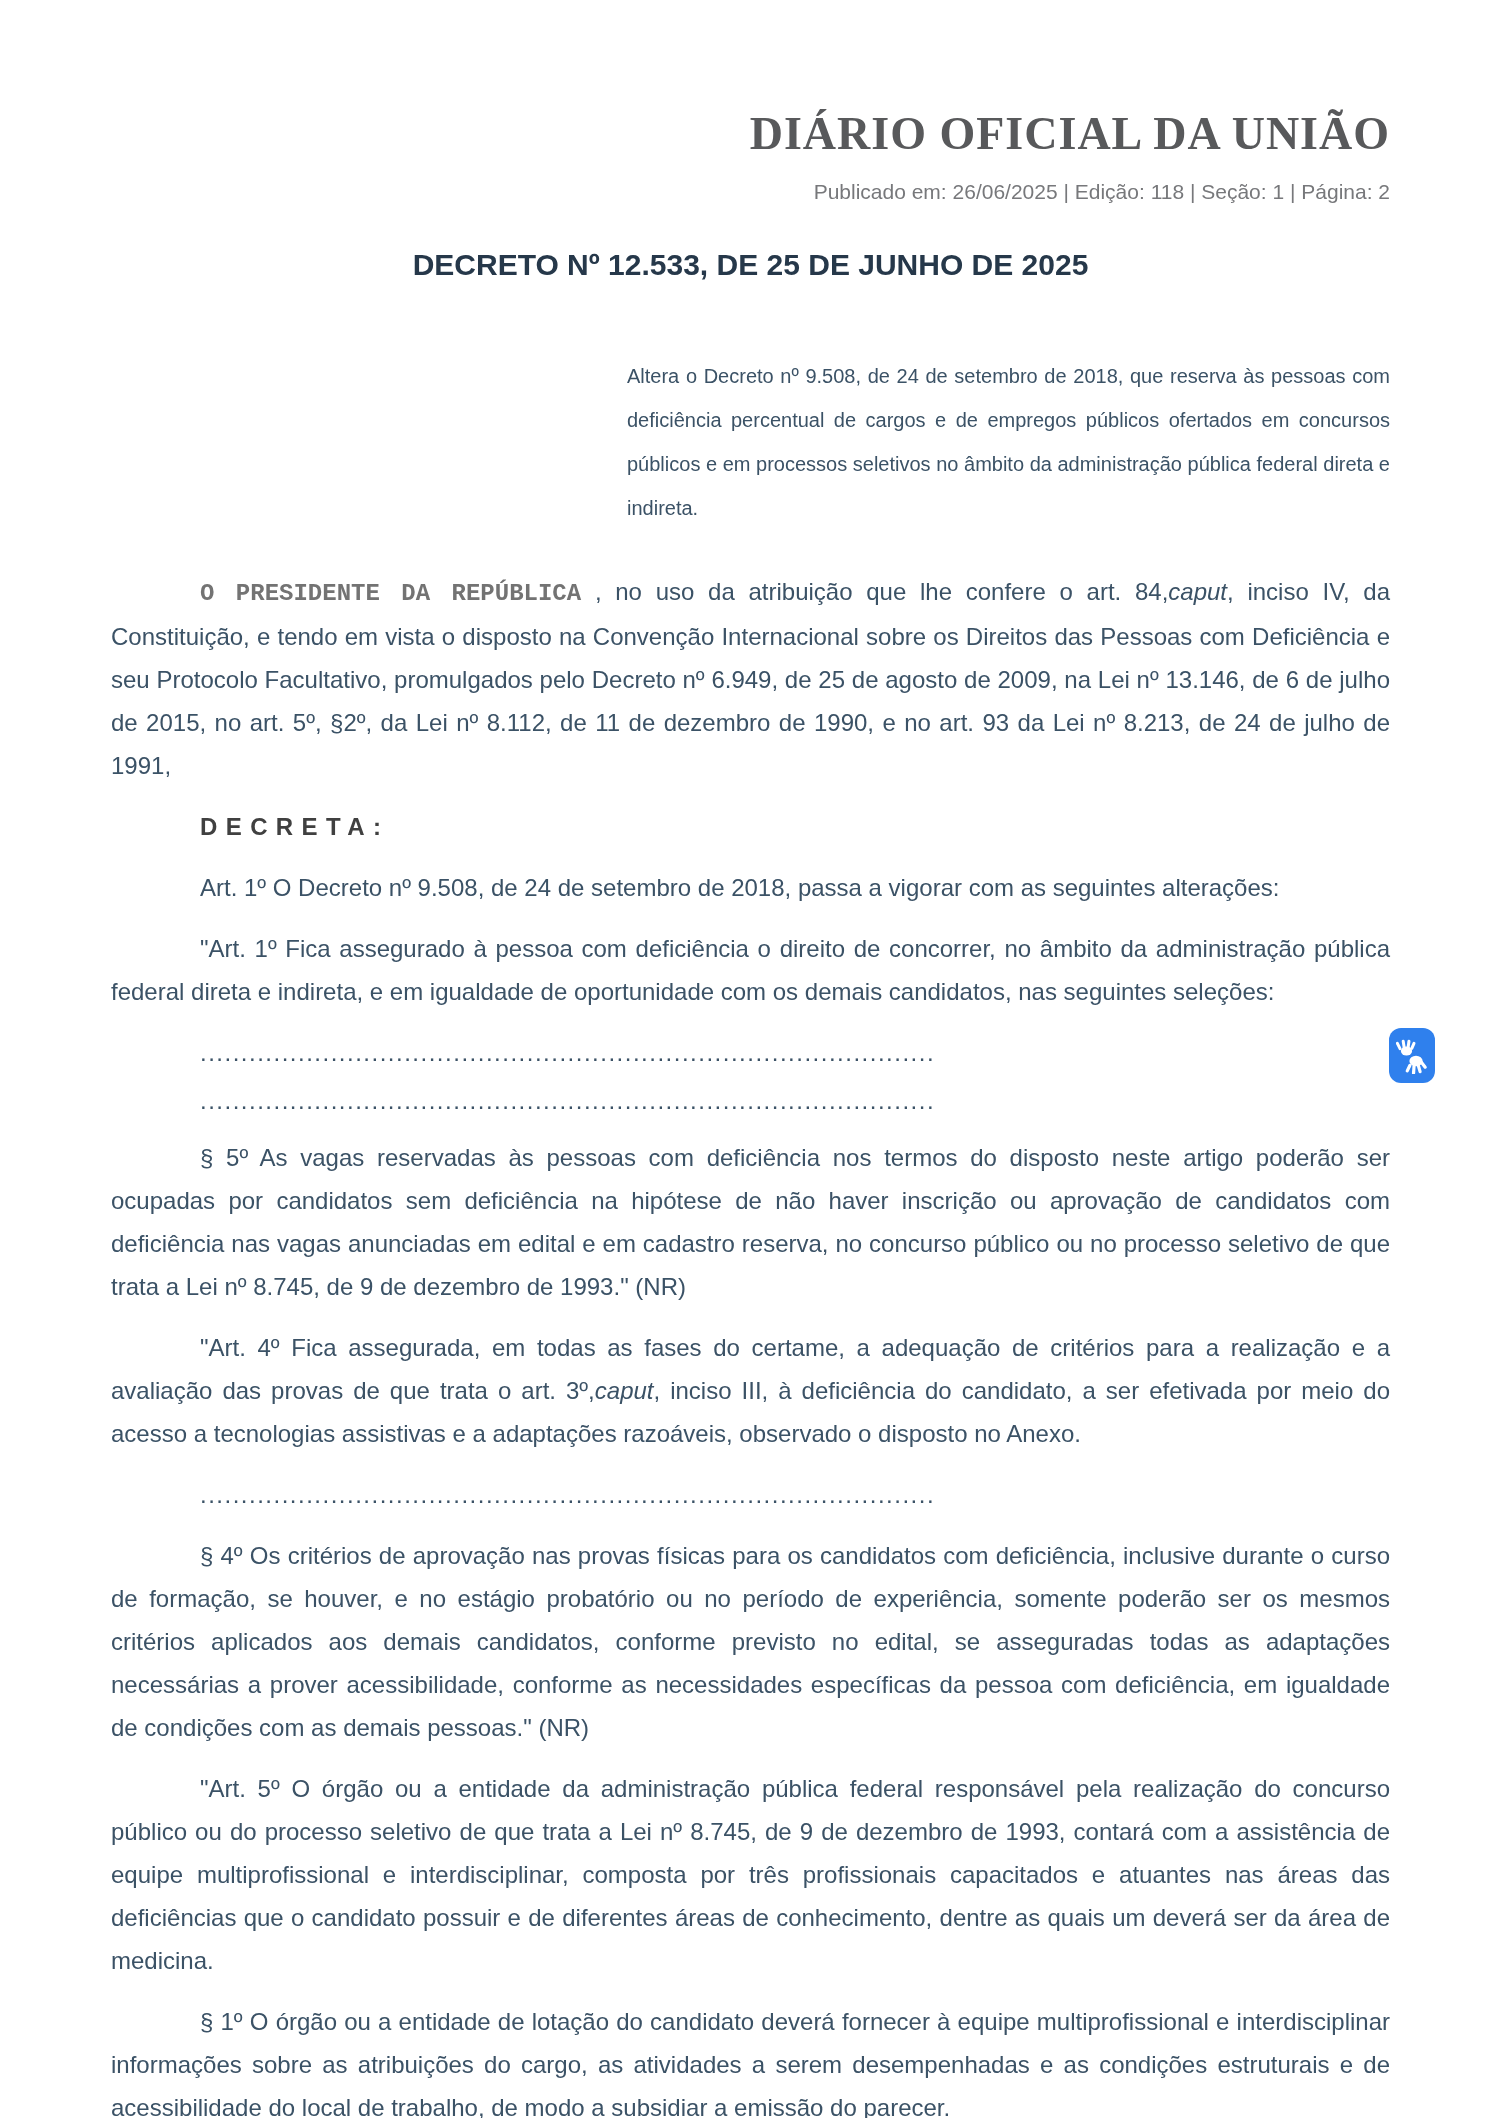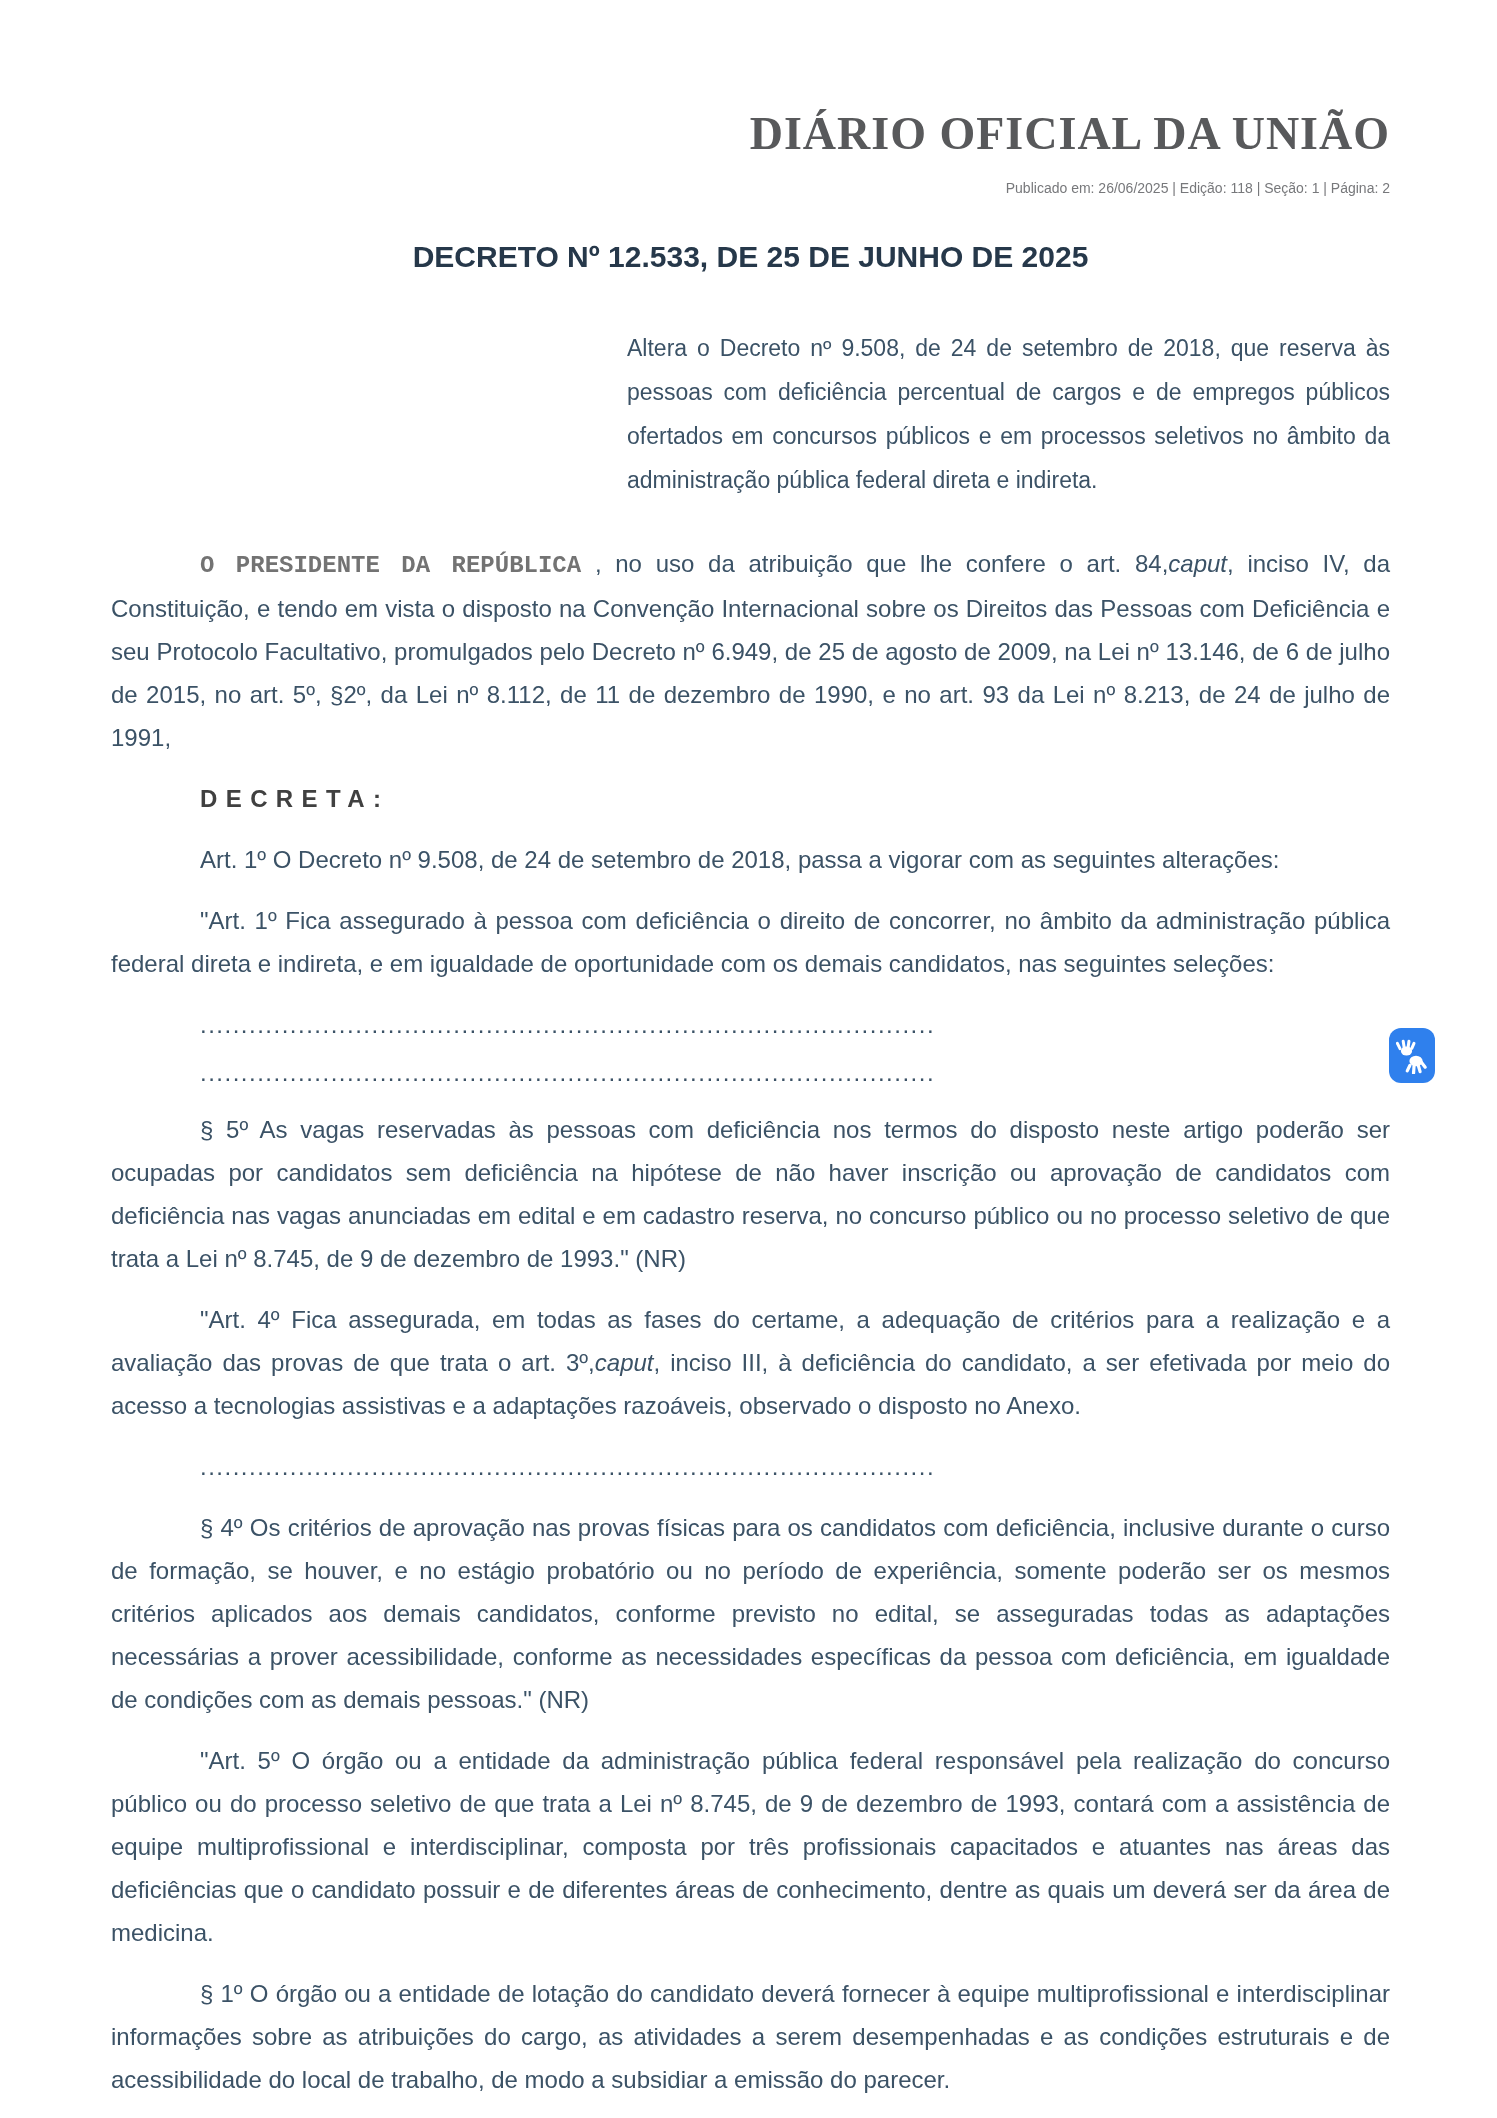--- a/index.html
+++ b/index.html
@@ -21,41 +21,41 @@
   .masthead h1 {
     font-family: "Liberation Serif", serif;
     font-weight: bold;
     font-size: 46px;
     line-height: 1.15;
     letter-spacing: 1px;
     color: #58595b;
   }
   .pub-meta {
     margin-top: 19px;
-    font-size: 14px;
+    font-size: 21px;
     color: #77787b;
   }
   .organ-line {
     margin-top: 11px;
     font-size: 19px;
     font-weight: bold;
     color: #636466;
   }
   
   .decree-title {
     margin-top: 44px;
     text-align: center;
     font-size: 30px;
     font-weight: bold;
     color: #26384a;
   }
   .summary {
-    margin-top: 52px;
+    margin-top: 72px;
     margin-left: 516px;
-    font-size: 23px;
+    font-size: 20px;
     line-height: 44px;
     text-align: justify;
     color: #3b5266;
   }
   .body-text { margin-top: 24px; }
   .para {
     font-size: 24px;
     line-height: 43px;
     text-align: justify;
     text-indent: 89px;

